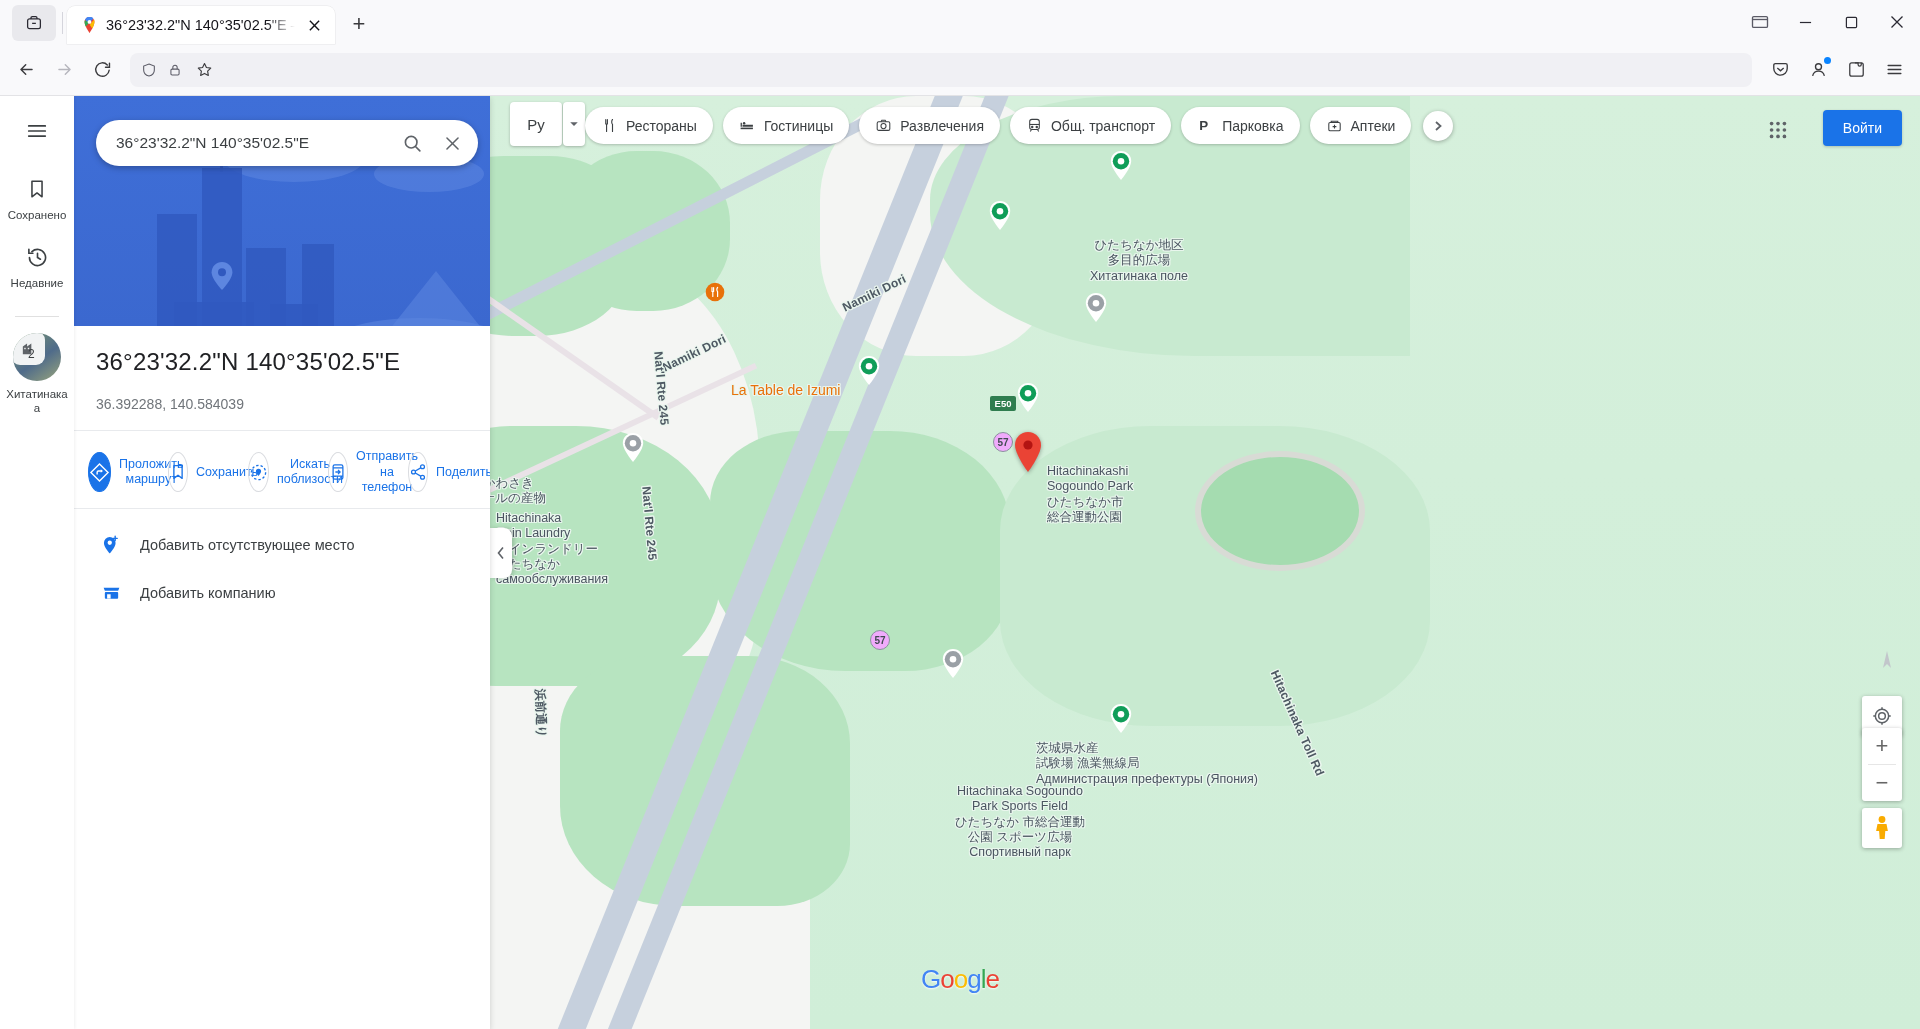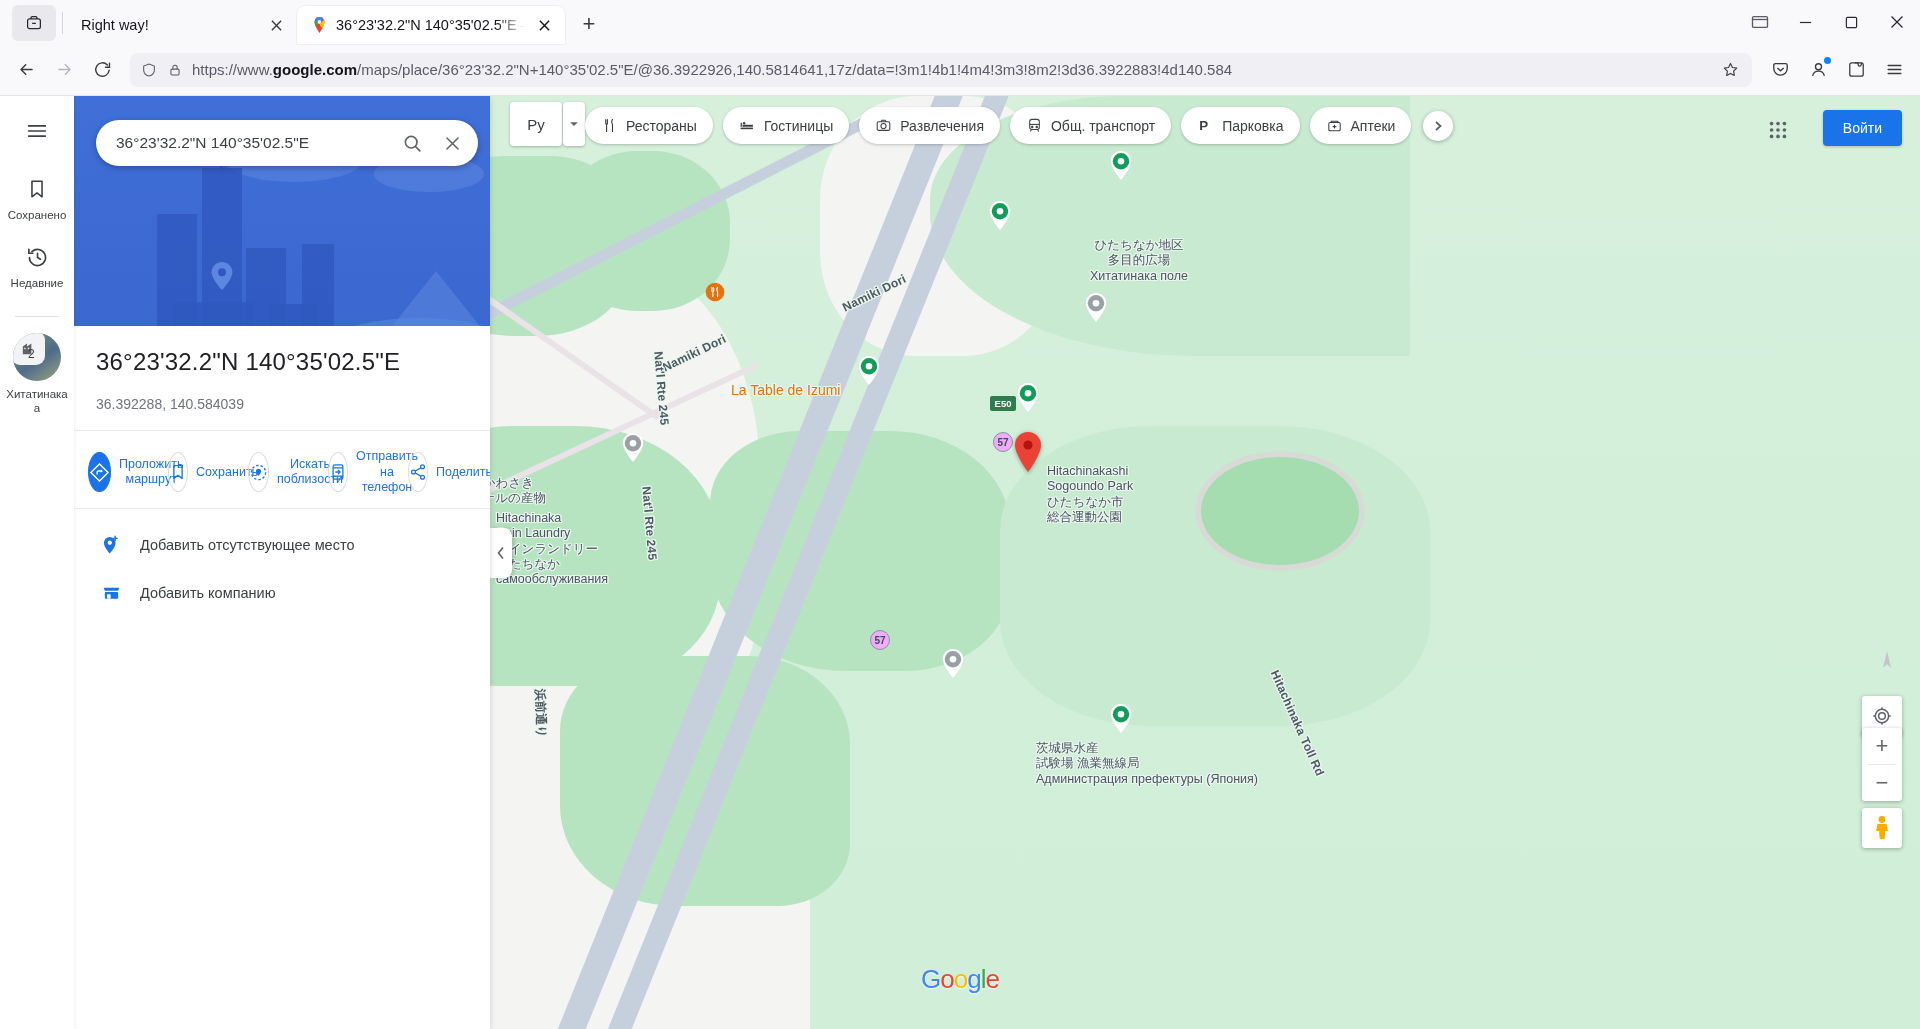--- a/index.html
+++ b/index.html
@@ -208,28 +208,20 @@
   <div id="tabstrip">
     <div class="firefox-view">
       <svg width="18" height="18" viewBox="0 0 24 24" fill="none" stroke="#2b2a33" stroke-width="1.7">
         <rect x="3.5" y="6.5" width="17" height="13" rx="2.5"></rect>
         <path d="M8 6.5V5.2A1.7 1.7 0 0 1 9.7 3.5h4.6A1.7 1.7 0 0 1 16 5.2v1.3"></path>
         <path d="M9.5 12.5h5"></path>
       </svg>
     </div>
     <div class="fv-sep"></div>
 
-    <div class="tab inactive">
-      <span class="title">Right way!</span>
-      <span class="tabclose">
-        <svg width="13" height="13" viewBox="0 0 14 14" stroke="#3b3b3e" stroke-width="1.5">
-            <path d="M2 2l10 10M12 2L2 12"></path>
-          </svg>
-      </span>
-    </div>
 
     <div class="tab active">
       <span class="favicon">
         <svg width="15" height="16" viewBox="0 0 24 26">
           <path d="M12 0C7.6 0 4 3.6 4 8c0 6 8 18 8 18s8-12 8-18c0-4.4-3.6-8-8-8z" fill="#ea4335"></path>
           <path d="M4.6 4.3L11 10.8 18.2 2.6A8 8 0 0 0 4.6 4.3z" fill="#4285f4"></path>
           <path d="M19.6 4.1l-7.4 8.6 4.2 6.1c2-3.6 3.6-7.6 3.6-10.8 0-1.4-.2-2.7-.4-3.9z" fill="#fbbc04"></path>
           <path d="M4.2 5.6C4.1 6.4 4 7.2 4 8c0 2.3.8 5 2 7.6l6-7.1z" fill="#34a853"></path>
           <circle cx="12" cy="8" r="3.1" fill="#ffffff"></circle>
         </svg>
@@ -292,21 +284,20 @@
         <svg width="16" height="16" viewBox="0 0 24 24" fill="none" stroke="#5b5b66" stroke-width="1.6">
             <path d="M12 3l8 3v6c0 5-3.5 8-8 9-4.5-1-8-4-8-9V6z"></path>
           </svg>
       </span>
       <span class="lock">
         <svg width="14" height="14" viewBox="0 0 24 24" fill="none" stroke="#5b5b66" stroke-width="1.8">
             <rect x="5" y="10.5" width="14" height="10" rx="2"></rect>
             <path d="M8.3 10.5V7.4a3.7 3.7 0 0 1 7.4 0v3.1"></path>
           </svg>
       </span>
-      <span class="urltext"><i id="u-scheme">https://www.</i><b id="u-domain">google.com</b><i id="u-path">/maps/place/36°23'32.2"N+140°35'02.5"E/@36.3922926,140.5814641,17z/data=!3m1!4b1!4m4!3m3!8m2!3d36.3922883!4d140.584</i></span>
       <span class="star">
         <svg width="17" height="17" viewBox="0 0 24 24" fill="none" stroke="#3b3b3e" stroke-width="1.6" stroke-linejoin="round">
             <path d="M12 3.5l2.7 5.6 6.1.9-4.4 4.3 1 6.1-5.4-2.9-5.4 2.9 1-6.1L3.2 10l6.1-.9z"></path>
           </svg>
       </span>
     </div>
 
     <div class="navbar-right">
       <div class="navbtn">
         <svg width="19" height="19" viewBox="0 0 24 24" fill="none" stroke="#3b3b3e" stroke-width="1.7">
@@ -465,20 +456,21 @@
       <div class="maplabel road" style="left:624px;top:285px;transform:rotate(85deg);">Nat'l Rte 245</div>
       <div class="maplabel road" style="left:612px;top:420px;transform:rotate(85deg);">Nat'l Rte 245</div>
       <div class="maplabel road" style="left:1240px;top:620px;transform:rotate(66deg);">Hitachinaka Toll Rd</div>
       <div class="maplabel road" style="left:516px;top:610px;transform:rotate(88deg);">浜前通り</div>
 
       <div class="maplabel dark" style="left:1090px;top:142px;">ひたちなか地区<br>多目的広場<br><span class="sub">Хитатинака поле</span></div>
       <div class="maplabel orange" style="left:731px;top:286px;">La Table de Izumi</div>
       <div class="maplabel dark" style="left:1047px;top:368px;text-align:left;">Hitachinakashi<br>Sogoundo Park<br><span class="sub">ひたちなか市</span><br><span class="sub">総合運動公園</span></div>
       <div class="maplabel dark" style="left:496px;top:415px;text-align:left;">Hitachinaka<br>Coin Laundry<br><span class="sub">コインランドリー</span><br><span class="sub">ひたちなか</span><br><span class="sub">самообслуживания</span></div>
       <div class="maplabel dark" style="left:1028px;top:645px;text-align:left;margin-left:8px;">茨城県水産<br>試験場 漁業無線局<br><span class="sub">Администрация префектуры (Япония)</span></div>
+      <div class="maplabel dark" style="left:955px;top:688px;">Hitachinaka Sogoundo<br>Park Sports Field<br><span class="sub">ひたちなか 市総合運動</span><br><span class="sub">公園 スポーツ広場</span><br><span class="sub">Спортивный парк</span></div>
       <div class="maplabel dark" style="left:470px;top:380px;text-align:left;">ひかわさき<br><span class="sub">…ナルの産物</span></div>
 
       <div id="googlelogo">
         <span>G</span><span>o</span><span>o</span><span>g</span><span>l</span><span>e</span>
       </div>
 
       <div id="layers">
         <div class="thumbimg"></div>
         <div class="thumbroad"></div>
         <div class="thumbroad2"></div>

